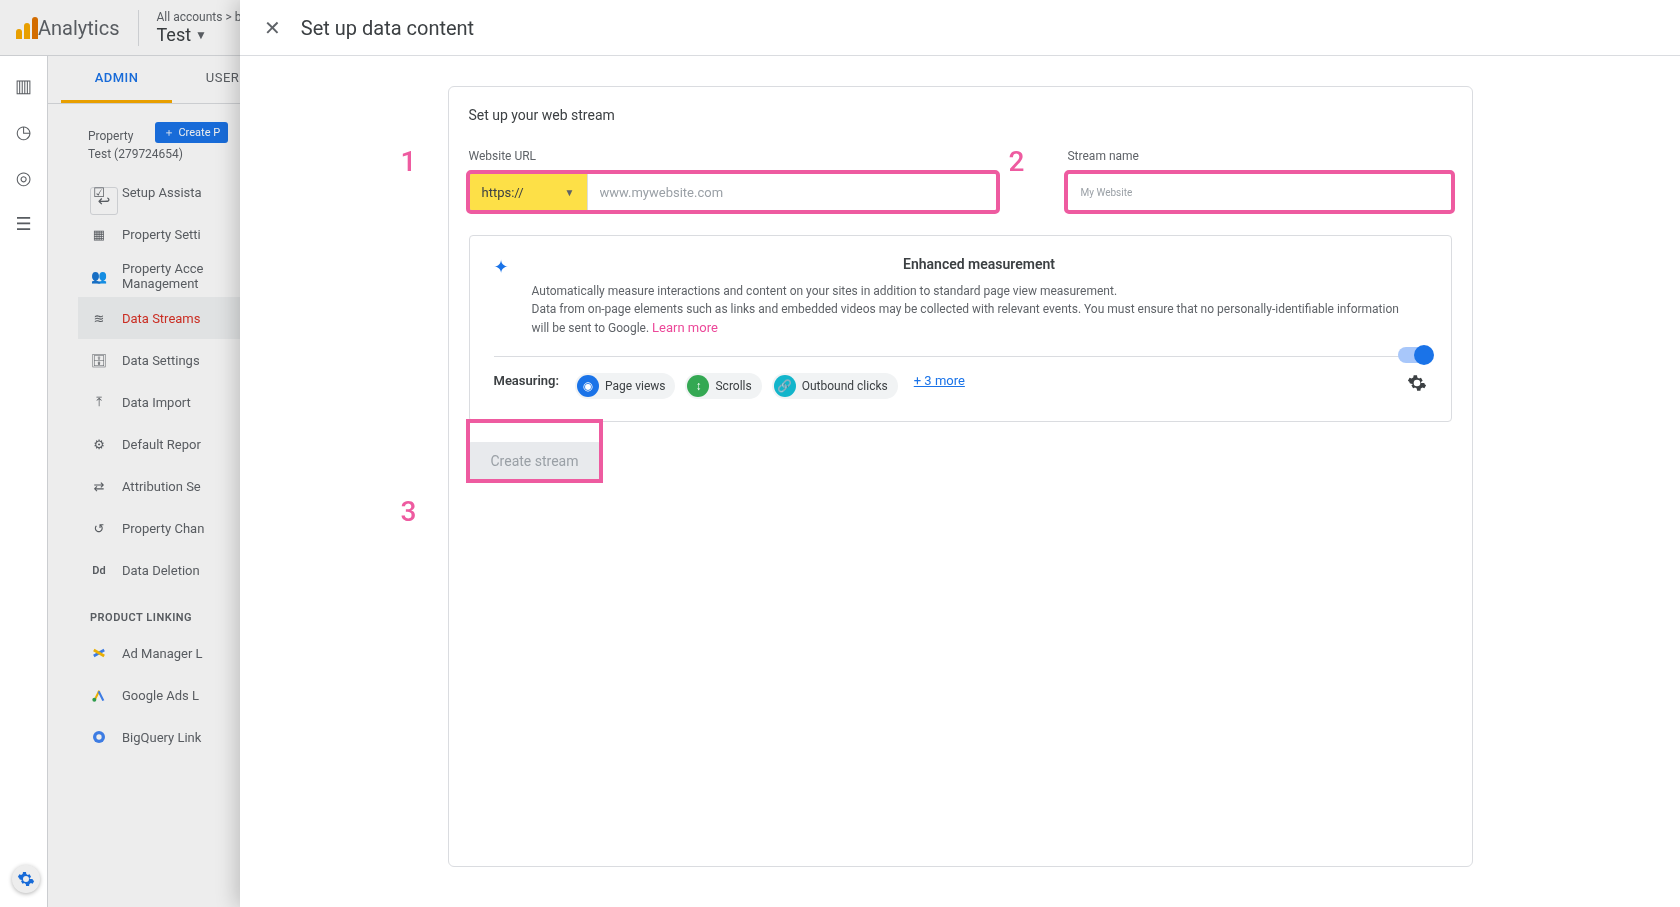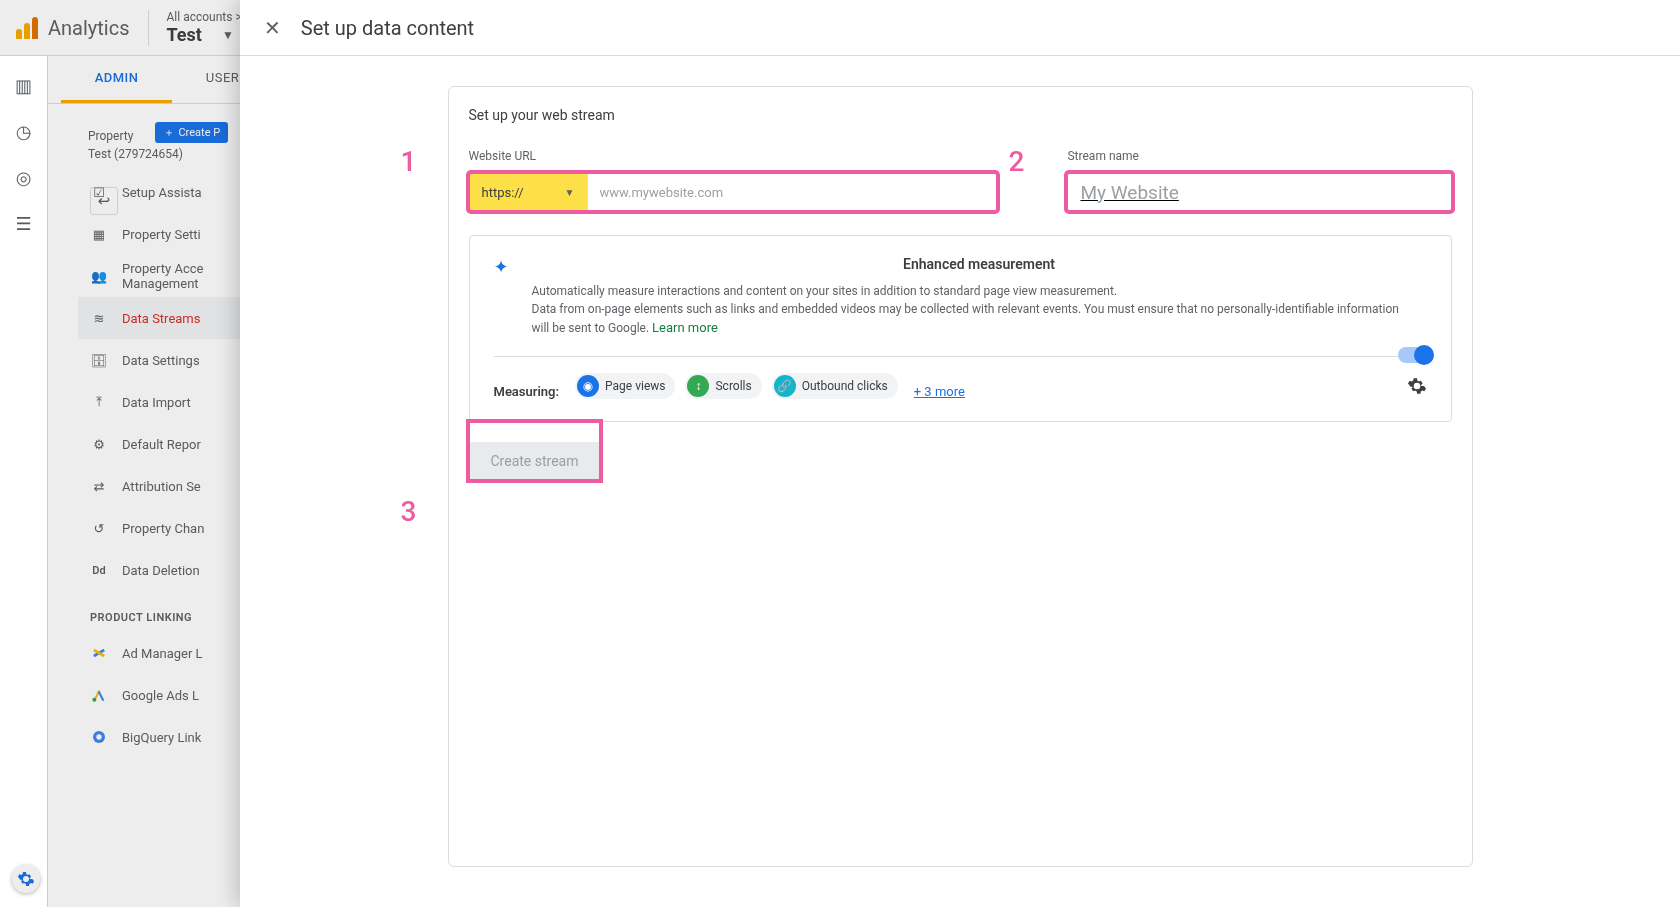--- a/index.html
+++ b/index.html
@@ -2,31 +2,31 @@
 <html><head>
 <meta charset="utf-8">
 <style>
   * { box-sizing: border-box; margin: 0; padding: 0; font-family: Roboto, "Helvetica Neue", Arial, sans-serif; }
   body { width: 1680px; height: 907px; overflow: hidden; background: #fff; color: #3c4043; font-size: 13px; position: relative; }
 
   
   .bg { position: absolute; inset: 0; filter: brightness(0.93); }
 
   .topbar { display: flex; align-items: center; height: 56px; border-bottom: 1px solid #dadce0; padding: 0 16px; background: #fff; }
-  .logo { display: flex; align-items: center; gap: 10px; }
+  .logo { display: flex; align-items: center; gap: 0; }
   .logo-mark { display: flex; align-items: flex-end; gap: 2px; height: 22px; }
   .logo-mark span { display: block; width: 6px; border-radius: 3px 3px 0 0; }
   .logo-mark .b1 { height: 10px; background: #f9ab00; }
   .logo-mark .b2 { height: 16px; background: #f9ab00; }
   .logo-mark .b3 { height: 22px; background: #e37400; }
   .logo-txt { font-size: 20px; color: #5f6368; }
   .vdiv { width: 1px; height: 36px; background: #dadce0; margin: 0 18px; }
   .breadcrumb-wrap { display: flex; flex-direction: column; }
   .bc-top { font-size: 12px; color: #5f6368; }
-  .bc-main { display: flex; align-items: center; gap: 20px; font-size: 18px; color: #3c4043; font-weight: bold; }
+  .bc-main { display: flex; align-items: center; gap: 4px; font-size: 18px; color: #3c4043; }
   .caret { font-size: 12px; color: #5f6368; }
 
   .body-wrap { display: flex; height: calc(907px - 56px); }
   .leftrail { width: 48px; border-right: 1px solid #dadce0; display: flex; flex-direction: column; align-items: center; padding-top: 18px; gap: 24px; color: #5f6368; }
   .leftrail svg, .leftrail .glyph { width: 22px; height: 22px; display:flex; align-items:center; justify-content:center; font-size:18px; }
 
   .admin-col { width: 225px; background: #fff; display: flex; flex-direction: column; }
   .tabs { display: flex; height: 48px; border-bottom: 1px solid #dadce0; padding-left: 13px; }
   .tab { flex: 1 1 auto; padding: 14px 16px; text-align: center; font-size: 13px; color: #5f6368; letter-spacing: .5px; }
   .tab.active { color: #1a73e8; border-bottom: 3px solid #f9ab00; font-weight: 500; }
@@ -53,35 +53,35 @@
   .card { width: 1025px; border:1px solid #dadce0; border-radius:6px; padding: 20px 20px 24px; position:relative; }
   .card-title { font-size:14px; color:#3c4043; margin-bottom: 26px; }
 
   .fields { display:flex; gap: 70px; }
   .fld-col { display:flex; flex-direction:column; }
   .fld-label { font-size:12px; color:#5f6368; margin-bottom:10px; }
   .input-row { display:flex; border:1px solid #dadce0; border-radius:2px; height:38px; background:#fde047; }
   .proto-sel { display:flex; align-items:center; justify-content:space-between; padding:0 12px; width:118px; border-right:1px solid #dadce0; cursor:pointer; }
   .url-input { flex:1; border:none; padding:0 12px; font-size:13px; outline:none; min-width:200px; }
   .url-input::placeholder, .nm-input::placeholder { color:#9aa0a6; }
-  .nm-input { border:1px solid #dadce0; border-radius:2px; height:38px; padding:0 12px; font-size:19px; outline:none;text-decoration:underline; }
+  .nm-input { border:1px solid #dadce0; border-radius:2px; height:38px; padding:0 12px; font-size:10px; outline:none; }
 
   .hl-pink { outline:4px solid #ee5ba0; outline-offset:-1px; }
   .anno { position:absolute; font-size:28px; font-weight:500; color:#ee5ba0; }
 
   .enh-card { margin-top: 24px; border:1px solid #dadce0; border-radius:4px; padding: 20px 24px 22px; background:#fff; }
   .enh-head { display:flex; gap:18px; align-items:flex-start; }
   .sparkle { color:#1a73e8; font-size:18px; width:20px; flex:none; }
   .enh-title { font-size:14px; font-weight:600; color:#3c4043; margin-bottom:10px;text-align:center; }
   .enh-desc { font-size:12px; color:#5f6368; line-height:1.5; max-width: 880px; }
-  .enh-desc a { color:#15803d; text-decoration:none; font-size:13px; }
+  .enh-desc a { color:#ec4899; text-decoration:none; font-size:13px; }
   .toggle { position:absolute; right:40px; top:260px; width:34px; height:16px; border-radius:8px; background:#a8c7fa; }
   .toggle::after { content:""; position:absolute; right:-2px; top:-2px; width:20px; height:20px; border-radius:50%; background:#1a73e8; }
   .enh-sep { height:1px; background:#dadce0; margin:18px 0 16px; }
-  .measuring { display:flex; align-items:flex-end; gap:10px; }
+  .measuring { display:flex; align-items:flex-start; gap:10px; }
   .meas-label { font-size:13px; font-weight:600; color:#3c4043; margin-right:6px; }
   .chip { display:flex; align-items:center; gap:6px; background:#f1f3f4; border-radius:14px; padding:2px 10px 2px 2px; font-size:12px; color:#3c4043; }
   .chip-ic { width:22px; height:22px; border-radius:50%; display:flex; align-items:center; justify-content:center; color:#fff; font-size:12px; }
   .ic-blue { background:#1a73e8; }
   .ic-green { background:#34a853; }
   .ic-teal { background:#12b5cb; }
   .more-link { color:#1a73e8; font-size:13px; margin-left:6px; }
   .gear-ic { margin-left:auto; color:#3c4043; }
 
   .create-stream { margin-top: 20px; display:inline-flex; align-items:center; justify-content:center; height:38px; padding:0 22px; background:#e8eaed; color:#9aa0a6; font-size:14px; border:none; border-radius:2px; cursor:not-allowed; }

